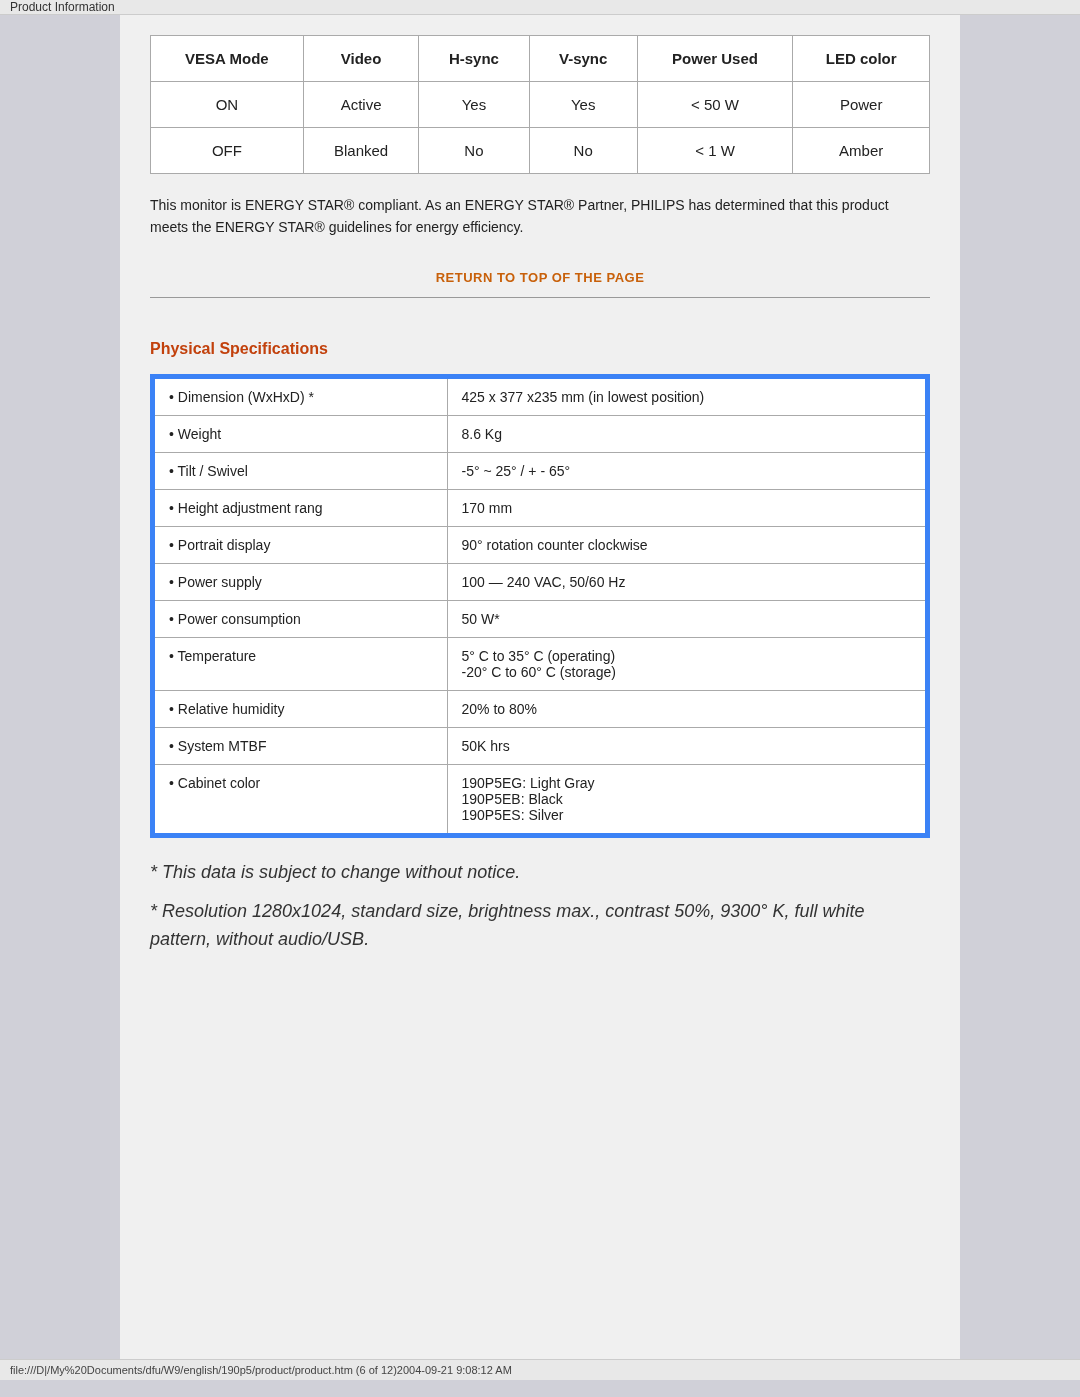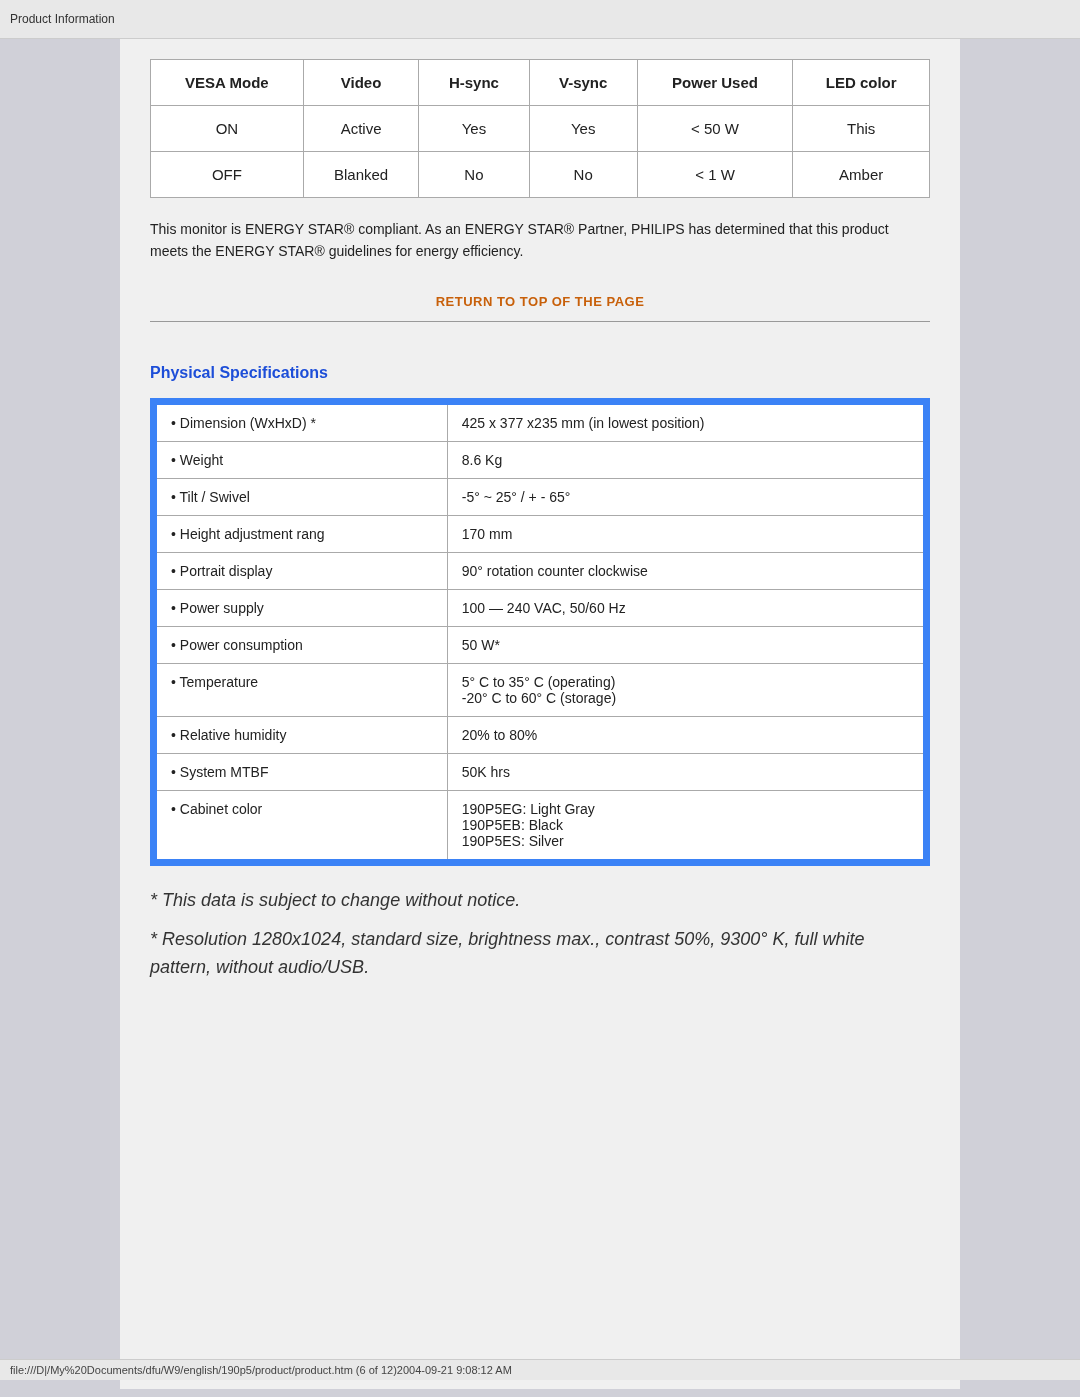--- a/index.html
+++ b/index.html
@@ -6,21 +6,21 @@
     body {
       font-family: Arial, sans-serif;
       font-size: 14px;
       background: #d0d0d8;
       color: #222;
       min-height: 1397px;
       position: relative;
     }
     .page-header {
       background: #e8e8e8;
-      padding: 12px 10px;
+      padding: 0 10px;
       font-size: 12px;
       color: #333;
       border-bottom: 1px solid #ccc;
     }
     .content-area {
       background: #f0f0f0;
       margin: 0 120px;
       padding: 20px 30px 40px 30px;
       min-height: 1350px;
     }
@@ -62,32 +62,32 @@
       font-weight: bold;
       letter-spacing: 0.5px;
     }
     .divider {
       border: none;
       border-top: 1px solid #999;
       margin: 10px 0 24px 0;
     }
     
     .section-title {
-      color: #1d4ed8;
+      color: #c2410c;
       font-size: 16px;
       font-weight: bold;
       margin-bottom: 16px;
       margin-top: 42px;
     }
     table.spec-table {
       border-collapse: collapse;
       width: 100%;
       margin-bottom: 20px;
       background: #fca5a5;
-      border: 7px solid #3b82f6;
+      border: 5px solid #3b82f6;
     }
     table.spec-table td {
       border: 1px solid #aaa;
       padding: 10px 14px;
       font-size: 14px;
       vertical-align: top;
     }
     table.spec-table td:first-child {
       width: 38%;
       background: #fff;
@@ -136,21 +136,21 @@
             <th>LED color</th>
           </tr>
       </thead>
       <tbody id="power-table-body">
       <tr>
             <td>ON</td>
             <td>Active</td>
             <td>Yes</td>
             <td>Yes</td>
             <td>&lt; 50 W</td>
-            <td>This</td>
+            <td>Power</td>
           </tr>
           <tr>
             <td>OFF</td>
             <td>Blanked</td>
             <td>No</td>
             <td>No</td>
             <td>&lt; 1 W</td>
             <td>Amber</td>
           </tr>
         </tbody>

